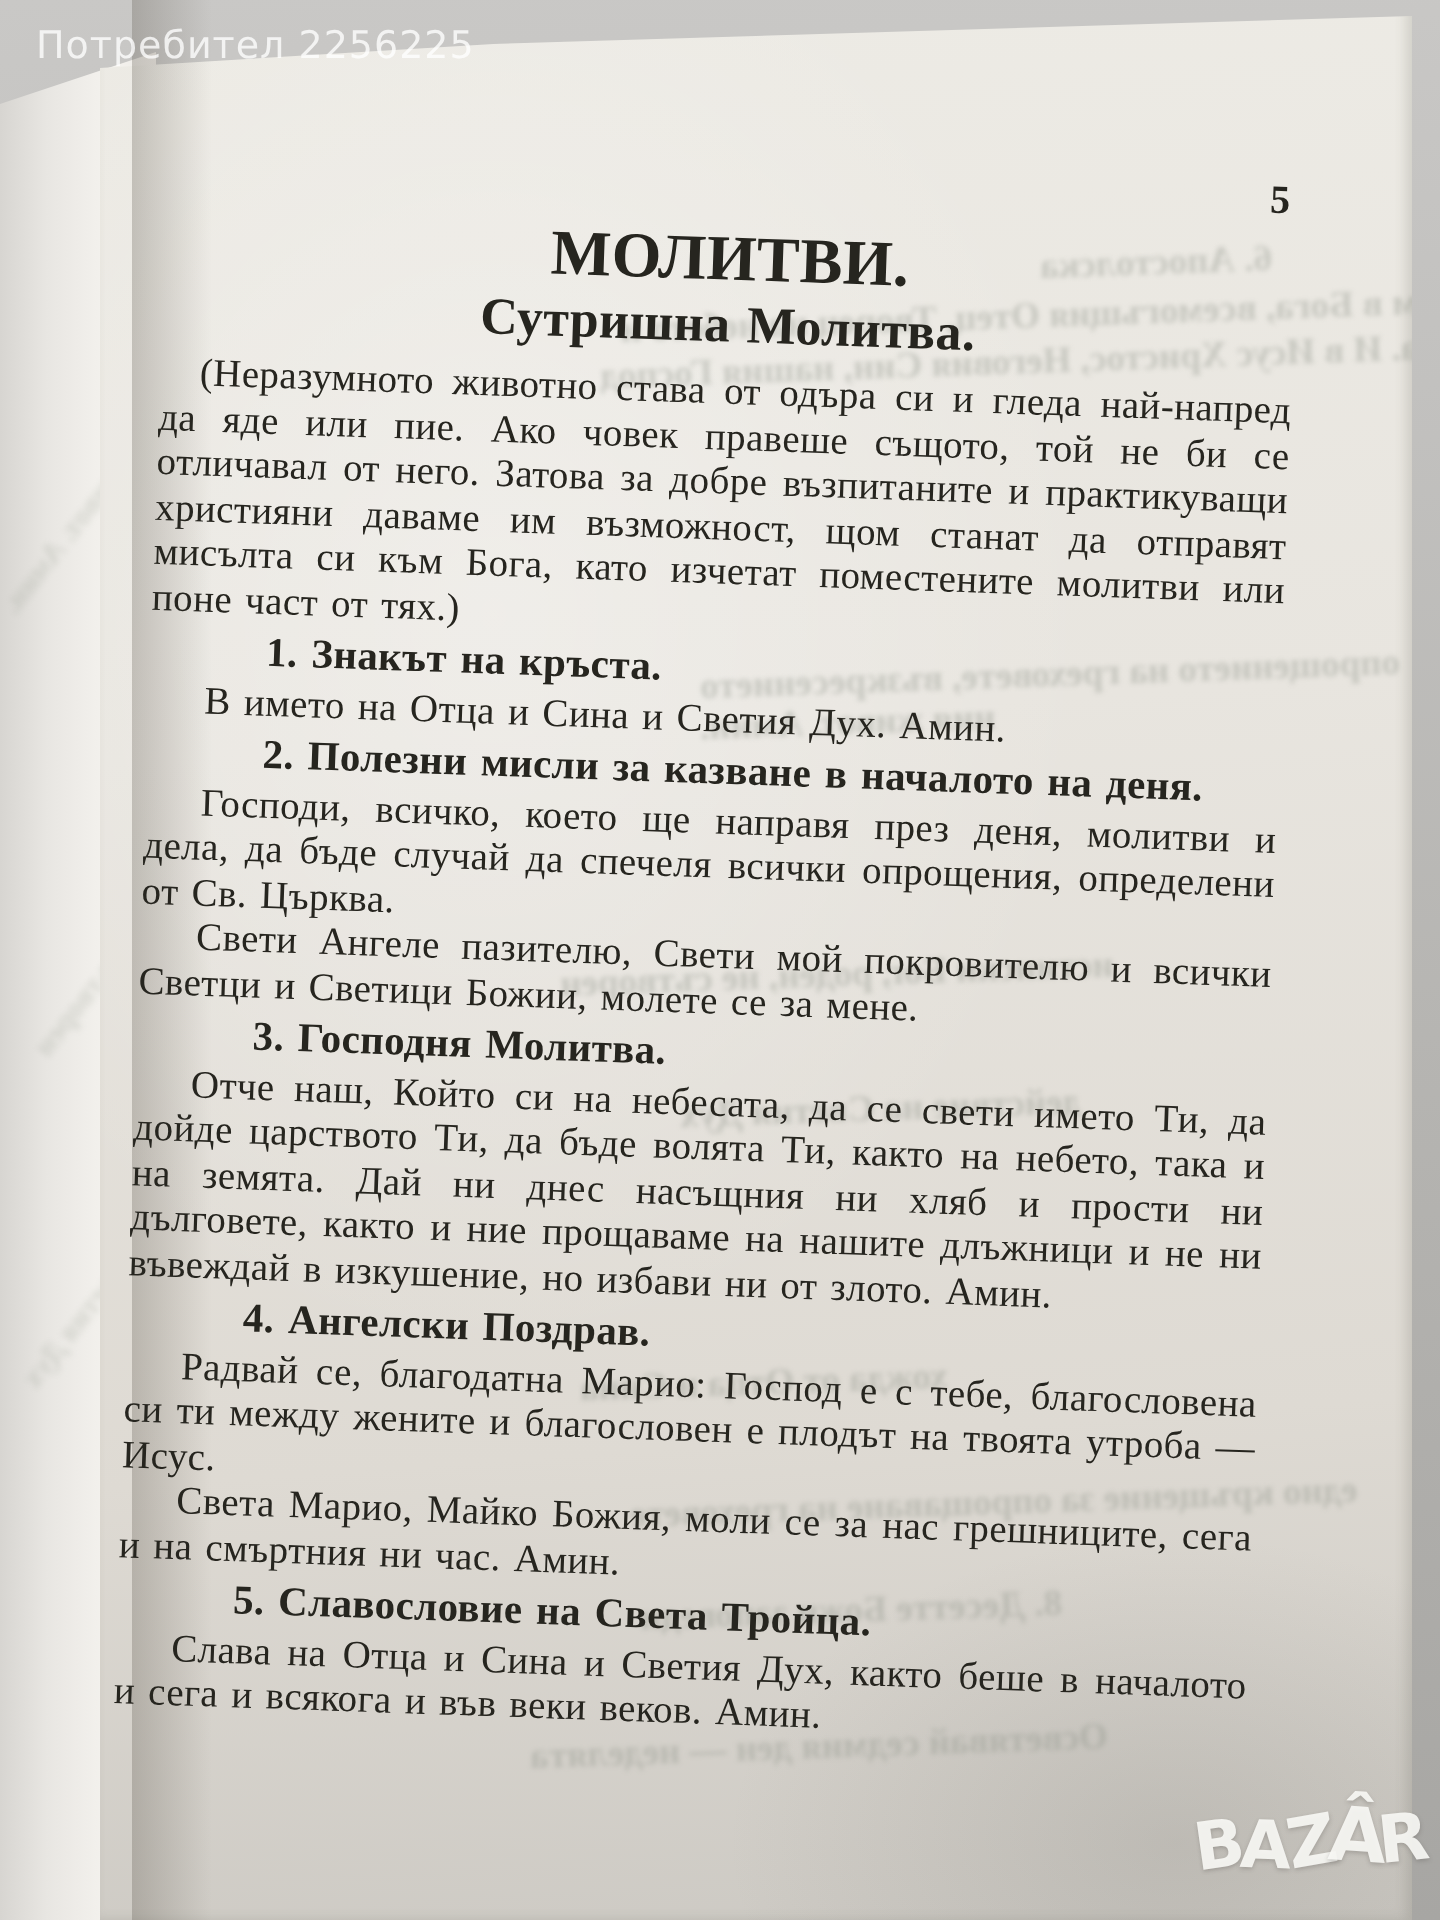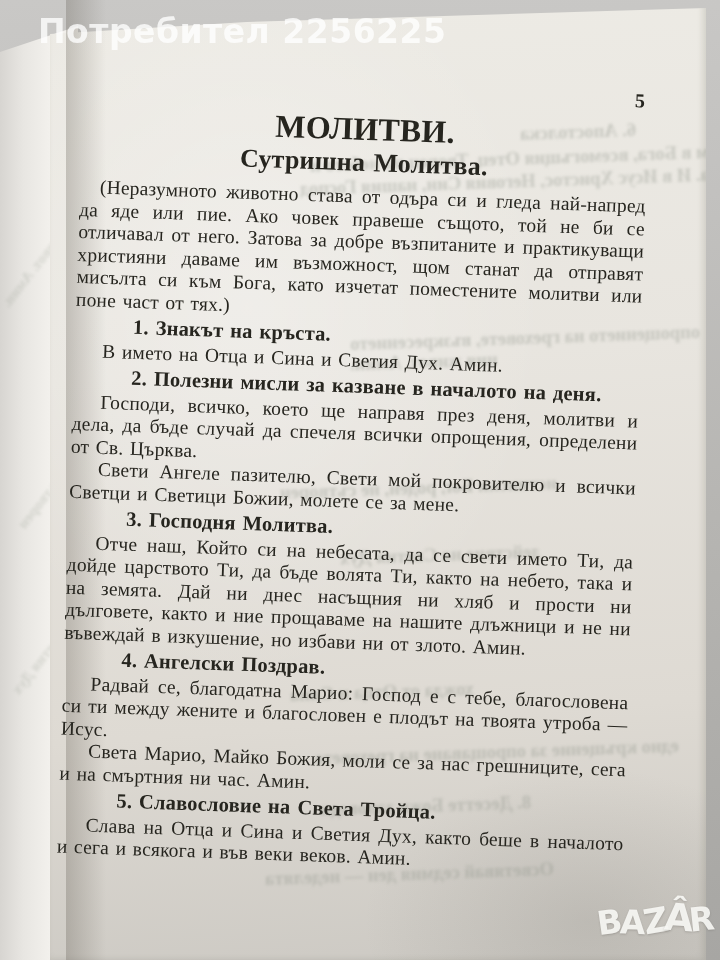--- a/index.html
+++ b/index.html
@@ -33,22 +33,22 @@
   .para{margin:0;text-align:justify;text-indent:28px;}
   
   .ghost{position:absolute;white-space:nowrap;font-weight:bold;font-size:18.5px;
        color:#8f948a;opacity:.38;filter:blur(1.4px);
        transform:scaleX(-1) rotate(2deg);}
   .lghost{position:absolute;white-space:nowrap;font-weight:bold;font-size:15px;
        color:#9aa094;opacity:.30;filter:blur(1.6px);
        transform:scaleX(-1) rotate(52deg);}
   
   .wm-user{position:absolute;left:18px;top:12px;z-index:30;
-       font-family:"DejaVu Sans","Liberation Sans",sans-serif;font-weight:bold;
-       font-size:33px;letter-spacing:.5px;color:rgba(255,255,255,.78);margin-left:20px;}
+       font-family:"DejaVu Sans","Liberation Sans",sans-serif;font-weight:normal;
+       font-size:19px;letter-spacing:.5px;color:rgba(255,255,255,.78);}
   .bazar{position:absolute;left:597px;top:901px;z-index:30;transform:rotate(-2deg);}
   .bzl{display:inline-block;font-family:"DejaVu Sans","Liberation Sans",sans-serif;
        font-weight:bold;font-size:33px;color:rgba(250,249,246,.9);margin-right:-2px;
        text-shadow:0 1px 2px rgba(70,68,62,.25);}
   .bzl:nth-child(1){transform:rotate(-6deg);}
   .bzl:nth-child(2){transform:rotate(4deg) translateY(1px);}
   .bzl:nth-child(3){transform:rotate(-8deg) scale(1.04);}
   .bzl:nth-child(4){transform:rotate(6deg) scale(1.14) translateY(-2px);}
   .bzl:nth-child(5){transform:rotate(-4deg);}
 </style>

